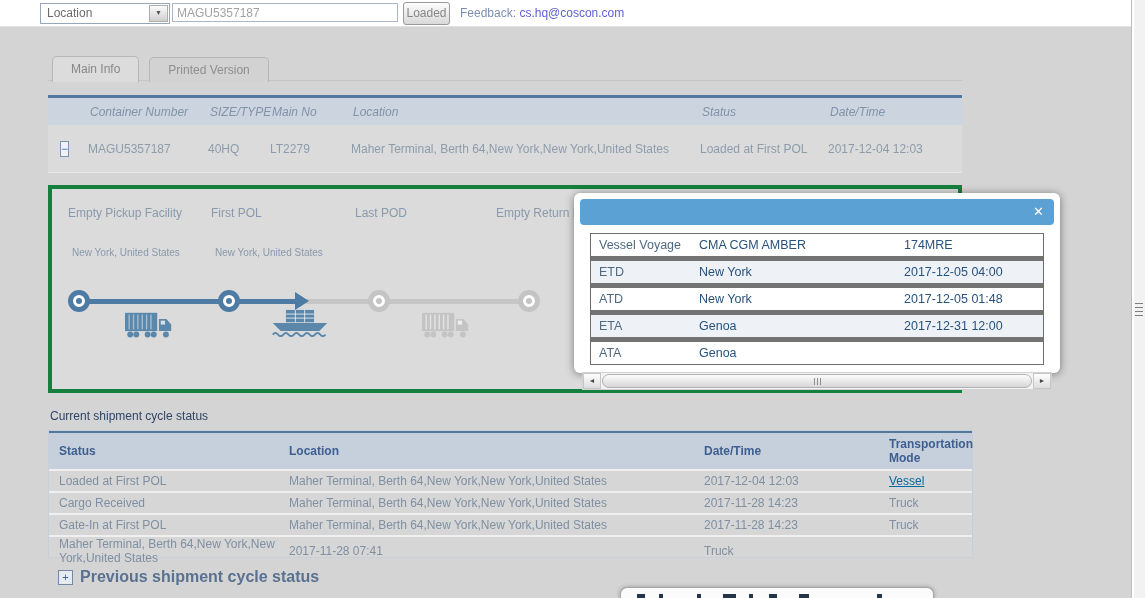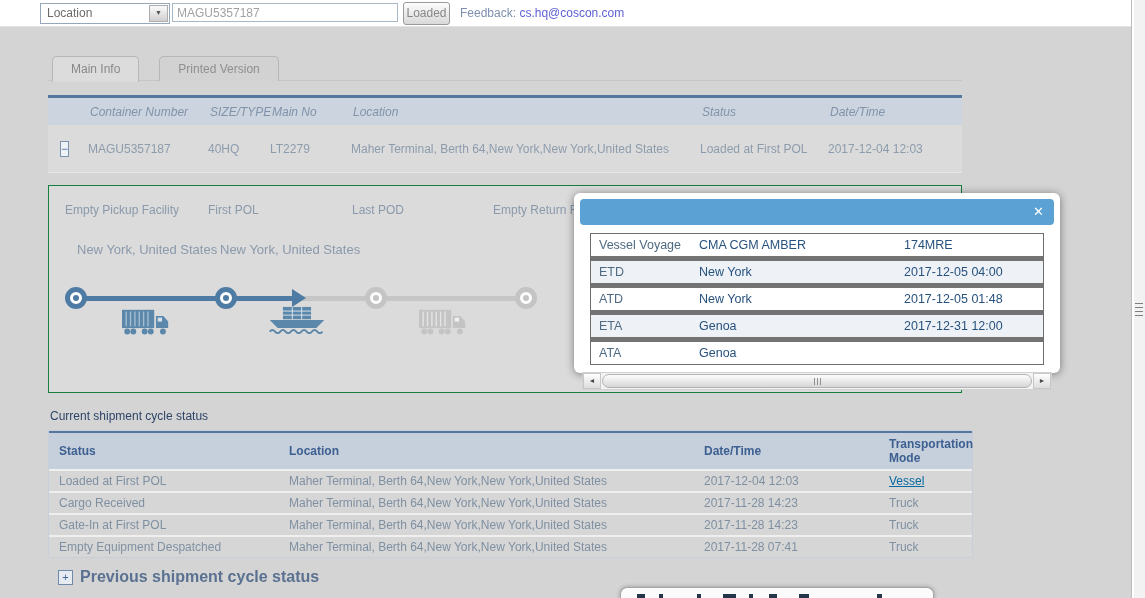--- a/index.html
+++ b/index.html
@@ -13,36 +13,36 @@
   .topbar{position:absolute;left:0;top:0;width:1132px;height:26px;background:#ffffff;border-bottom:1px solid #e3e3e3;}
   .dropdown{position:absolute;left:40px;top:3px;width:128px;height:19px;background:#fff;border:1px solid #96a7ba;}
   .dropdown .dd-label{position:absolute;left:6px;top:2px;color:#6b6b6b;font-size:12px;}
   .dropdown .dd-btn{position:absolute;right:1px;top:1px;width:17px;height:15px;background:linear-gradient(#fbfbfb,#cfcfcf);border:1px solid #adadad;text-align:center;line-height:14px;font-size:7px;color:#555;}
   .search-input{position:absolute;left:172px;top:3px;width:216px;height:17px;border:1px solid #a9b8c6;background:#fff;color:#a2a2a2;font-size:12px;padding:0 4px;font-family:inherit;}
   .search-btn{position:absolute;left:403px;top:2px;width:45px;height:21px;border:1px solid #9a9a9a;border-radius:3px;background:linear-gradient(#fdfdfd,#d9d9d9);color:#868686;font-size:12px;text-align:center;line-height:20px;cursor:pointer;}
   .feedback{position:absolute;left:460px;top:6px;font-size:12px;color:#7d8fae;}
   .feedback a{color:#5d5fd6;text-decoration:none;}
   
   .tabs-line{position:absolute;left:48px;top:80px;width:914px;height:1px;background:#c6c6c6;}
-  .tabs{position:absolute;left:52px;top:56px;display:flex;gap:20px;}
+  .tabs{position:absolute;left:52px;top:56px;display:flex;gap:10px;align-items:flex-end;}
   .tab{height:24px;line-height:24px;padding:0 18px;border:1px solid #b7b7b7;border-bottom:none;border-radius:5px 5px 0 0;font-size:12px;cursor:pointer;}
   .tab.active{background:#dcdcdc;color:#888888;position:relative;height:25px;z-index:2;}
   .tab.inactive{background:#d2d2d2;color:#8f8f8f;}
   
   .ctable{position:absolute;left:48px;top:95px;width:914px;}
   .ctable .topbarline{height:3px;background:#54779e;}
   .crow{display:grid;grid-template-columns:40px 120px 62px 81px 349px 128px 1fr;align-items:center;}
   .chead{background:#ccd4e0;height:27px;color:#8093a9;font-style:italic;}
   .chead > div{padding-left:2px;}
   .cbody{height:47px;color:#8d9cac;border-bottom:1px solid #e6e6e6;background:#dbdbdb;}
   .expander{width:15px;height:15px;margin-left:12px;border:1px solid #7d93ad;background:#eef2f7;color:#54779e;text-align:center;line-height:13px;font-size:12px;cursor:pointer;}
   
-  .panel2{position:absolute;left:48px;top:185px;width:914px;height:208px;background:#dbdbdb;border:1px solid #15803d;box-sizing:border-box;}
+  .panel2{position:absolute;left:48px;top:185px;width:914px;height:208px;background:#dbdbdb;border:4px solid #15803d;box-sizing:border-box;}
   .stop{position:absolute;top:17px;width:140px;color:#8a99ab;font-size:12px;line-height:15px;}
-  .stop .sub{position:absolute;top:39px;left:12px;width:170px;font-size:13px;color:#8a99ab;white-space:nowrap;}
+  .stop .sub{position:absolute;top:39px;left:4px;width:170px;font-size:10px;color:#8a99ab;white-space:nowrap;}
   .tl-gray{position:absolute;left:27px;top:110px;width:450px;height:5px;background:#c6c6c6;}
   .tl-blue{position:absolute;left:27px;top:110px;width:216px;height:5px;background:#4e7ba4;}
   .tl-arrow{position:absolute;left:243px;top:103px;width:0;height:0;border-left:14px solid #4e7ba4;border-top:9.5px solid transparent;border-bottom:9.5px solid transparent;}
   .tl-node{position:absolute;top:101px;width:12px;height:12px;border:5px solid currentColor;border-radius:50%;background:#fdfdfd;}
   .tl-node::after{content:"";position:absolute;left:3px;top:3px;width:6px;height:6px;border-radius:50%;background:currentColor;}
   .tl-icon{position:absolute;top:122px;}
   
   .popup{position:absolute;left:574px;top:193px;width:486px;height:180px;background:#fff;border-radius:6px;box-shadow:0 1px 8px rgba(0,0,0,0.45);z-index:10;box-sizing:border-box;padding:6px;}
   .popup-header{height:26px;background:#5ba1d3;border-radius:4px;position:relative;}
   .popup-close{position:absolute;right:10px;top:5px;color:#fff;font-size:13px;font-weight:bold;cursor:pointer;line-height:16px;}
@@ -277,21 +277,20 @@
     <div>2017-11-28 14:23</div>
     <div>Truck</div>
   </div>
   <div class="yrow ybody">
     <div>Gate-In at First POL</div>
     <div>Maher Terminal, Berth 64,New York,New York,United States</div>
     <div>2017-11-28 14:23</div>
     <div>Truck</div>
   </div>
   <div class="yrow ybody">
-    <div>Empty Equipment Despatched</div>
     <div>Maher Terminal, Berth 64,New York,New York,United States</div>
     <div>2017-11-28 07:41</div>
     <div>Truck</div>
   </div>
 </div>
 
 <div class="prev">
   <span class="plus-box">+</span>
   <span class="prev-label">Previous shipment cycle status</span>
 </div>

